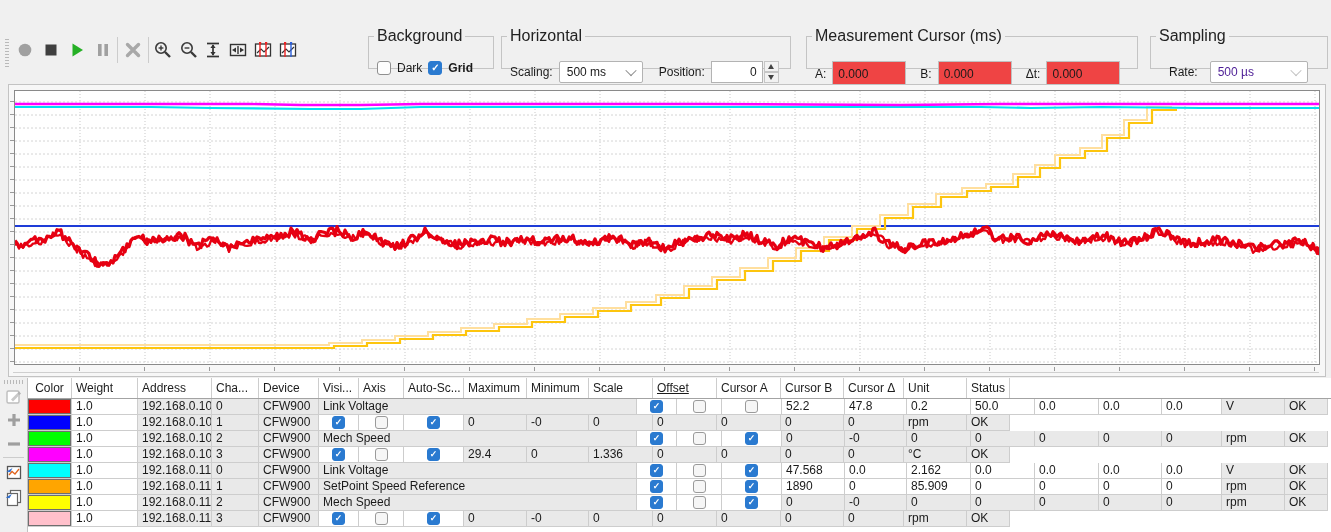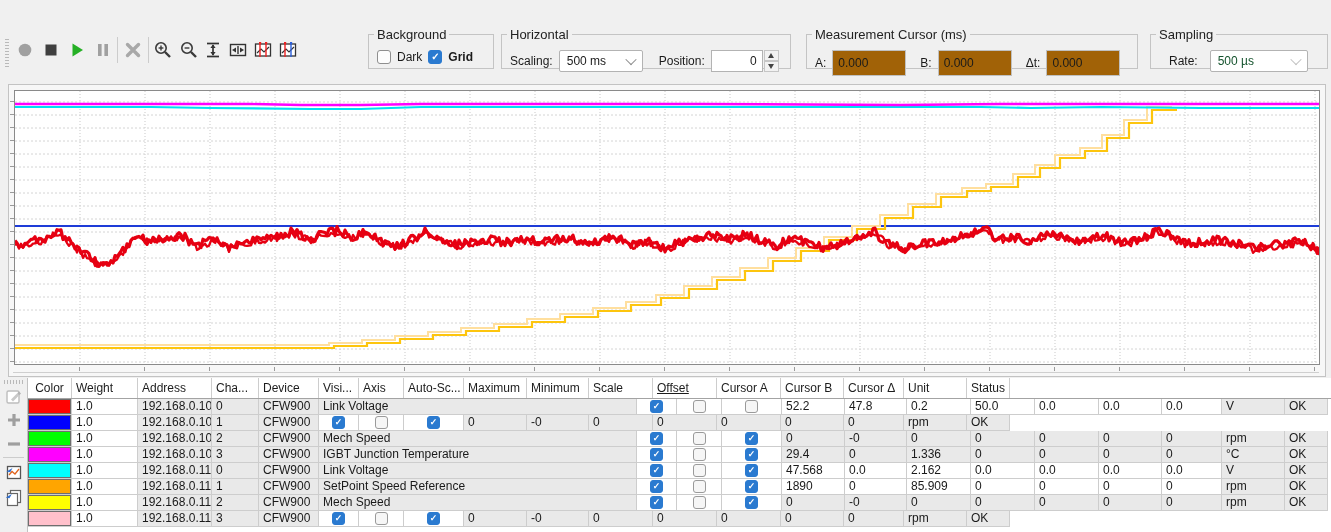--- a/index.html
+++ b/index.html
@@ -15,34 +15,34 @@
   .tri-right{width:0;height:0;border-top:5px solid transparent;border-bottom:5px solid transparent;border-left:7px solid #c6c6c6;}
   .tri-down{width:0;height:0;border-left:5px solid transparent;border-right:5px solid transparent;border-top:7px solid #555;}
   .restore{width:12px;height:9px;border:1px solid #555;border-top-width:3px;background:#fff;}
   
   .toolbar{position:absolute;left:0;top:27px;width:100%;height:52px;}
   .handle-v{position:absolute;left:5px;top:12px;width:4px;height:28px;
      background:repeating-linear-gradient(to bottom,#b9b9b9 0 1px,transparent 1px 3px);}
   .tbtn{position:absolute;top:12px;width:22px;height:22px;display:flex;align-items:center;justify-content:center;}
   .vsep{position:absolute;top:10px;width:1px;height:26px;background:#cccccc;}
   fieldset.grp{position:absolute;top:0px;height:40px;margin:0;padding:0;border:1px solid #c4c4c4;background:transparent;}
-  fieldset.grp legend{font-size:13px;color:#222;padding:0 3px;margin-left:5px;}
-  .grow{display:flex;align-items:center;padding:0 8px;gap:6px;margin-top:8px;}
+  fieldset.grp legend{font-size:16px;color:#222;padding:0 3px;margin-left:5px;}
+  .grow{display:flex;align-items:center;padding:0 8px;gap:6px;margin-top:16px;}
   .cb{width:14px;height:14px;box-sizing:border-box;border:1px solid #8f8f8f;border-radius:3px;background:#fdfdfd;
       display:inline-flex;align-items:center;justify-content:center;flex:none;}
   .cb.checked{background:#2a7ad0;border-color:#2a7ad0;}
   .cb.checked::after{content:"✓";color:#fff;font-size:10px;font-weight:bold;line-height:1;}
   .select{height:22px;box-sizing:border-box;background:#fff;border:1px solid #b3b3b3;border-radius:2px;
           display:flex;align-items:center;padding:0 7px;}
   .select .val{flex:1;}
   .chev{width:7px;height:7px;border-left:1.6px solid #8a8a8a;border-bottom:1.6px solid #8a8a8a;
         transform:rotate(-45deg) translate(1px,-1px);flex:none;margin-left:8px;}
-  .select.disabled .val{color:#14532d;}
+  .select.disabled .val{color:#4c1d95;}
   .select.disabled .chev{border-color:#c0c0c0;}
-  .field{height:22px;box-sizing:border-box;background:#a16207;border:1px solid #c0c0c0;
+  .field{height:22px;box-sizing:border-box;background:#ef4444;border:1px solid #c0c0c0;
          display:flex;align-items:center;padding:12px 5px;}
   .spinwrap{display:flex;align-items:center;}
   .spinfield{width:52px;height:22px;box-sizing:border-box;background:#fff;border:1px solid #b3b3b3;
              display:flex;align-items:center;justify-content:flex-end;padding:0 5px;}
   .spinbtns{width:15px;height:22px;display:flex;flex-direction:column;margin-left:1px;}
   .spinbtn{flex:1;box-sizing:border-box;border:1px solid #c6c6c6;background:#f2f2f2;
            display:flex;align-items:center;justify-content:center;}
   .spin-up{width:0;height:0;border-left:3.5px solid transparent;border-right:3.5px solid transparent;border-bottom:5px solid #444;}
   .spin-dn{width:0;height:0;border-left:3.5px solid transparent;border-right:3.5px solid transparent;border-top:5px solid #444;}
   
@@ -440,21 +440,20 @@
         <div class="dcell gray" style="width: 43px;">OK</div>
       </div>
       <div class="drow">
         <div class="dcell swatch" style="width: 44px;">
           <div class="swatch-in" style="background: rgb(255, 0, 255);"></div>
         </div>
         <div class="dcell white" style="width: 66px;">1.0</div>
         <div class="dcell gray" style="width: 74px;">192.168.0.10</div>
         <div class="dcell gray" style="width: 47px;">3</div>
         <div class="dcell gray" style="width: 60px;">CFW900</div>
-        <div class="dcell gray" style="width: 318px;">IGBT Junction Temperature</div>
         <div class="dcell chk" style="width: 40px;">
           <span class="gcb checked"></span>
         </div>
         <div class="dcell chk" style="width: 45px;">
           <span class="gcb"></span>
         </div>
         <div class="dcell chk" style="width: 60px;">
           <span class="gcb checked"></span>
         </div>
         <div class="dcell gray" style="width: 63px;">29.4</div>

